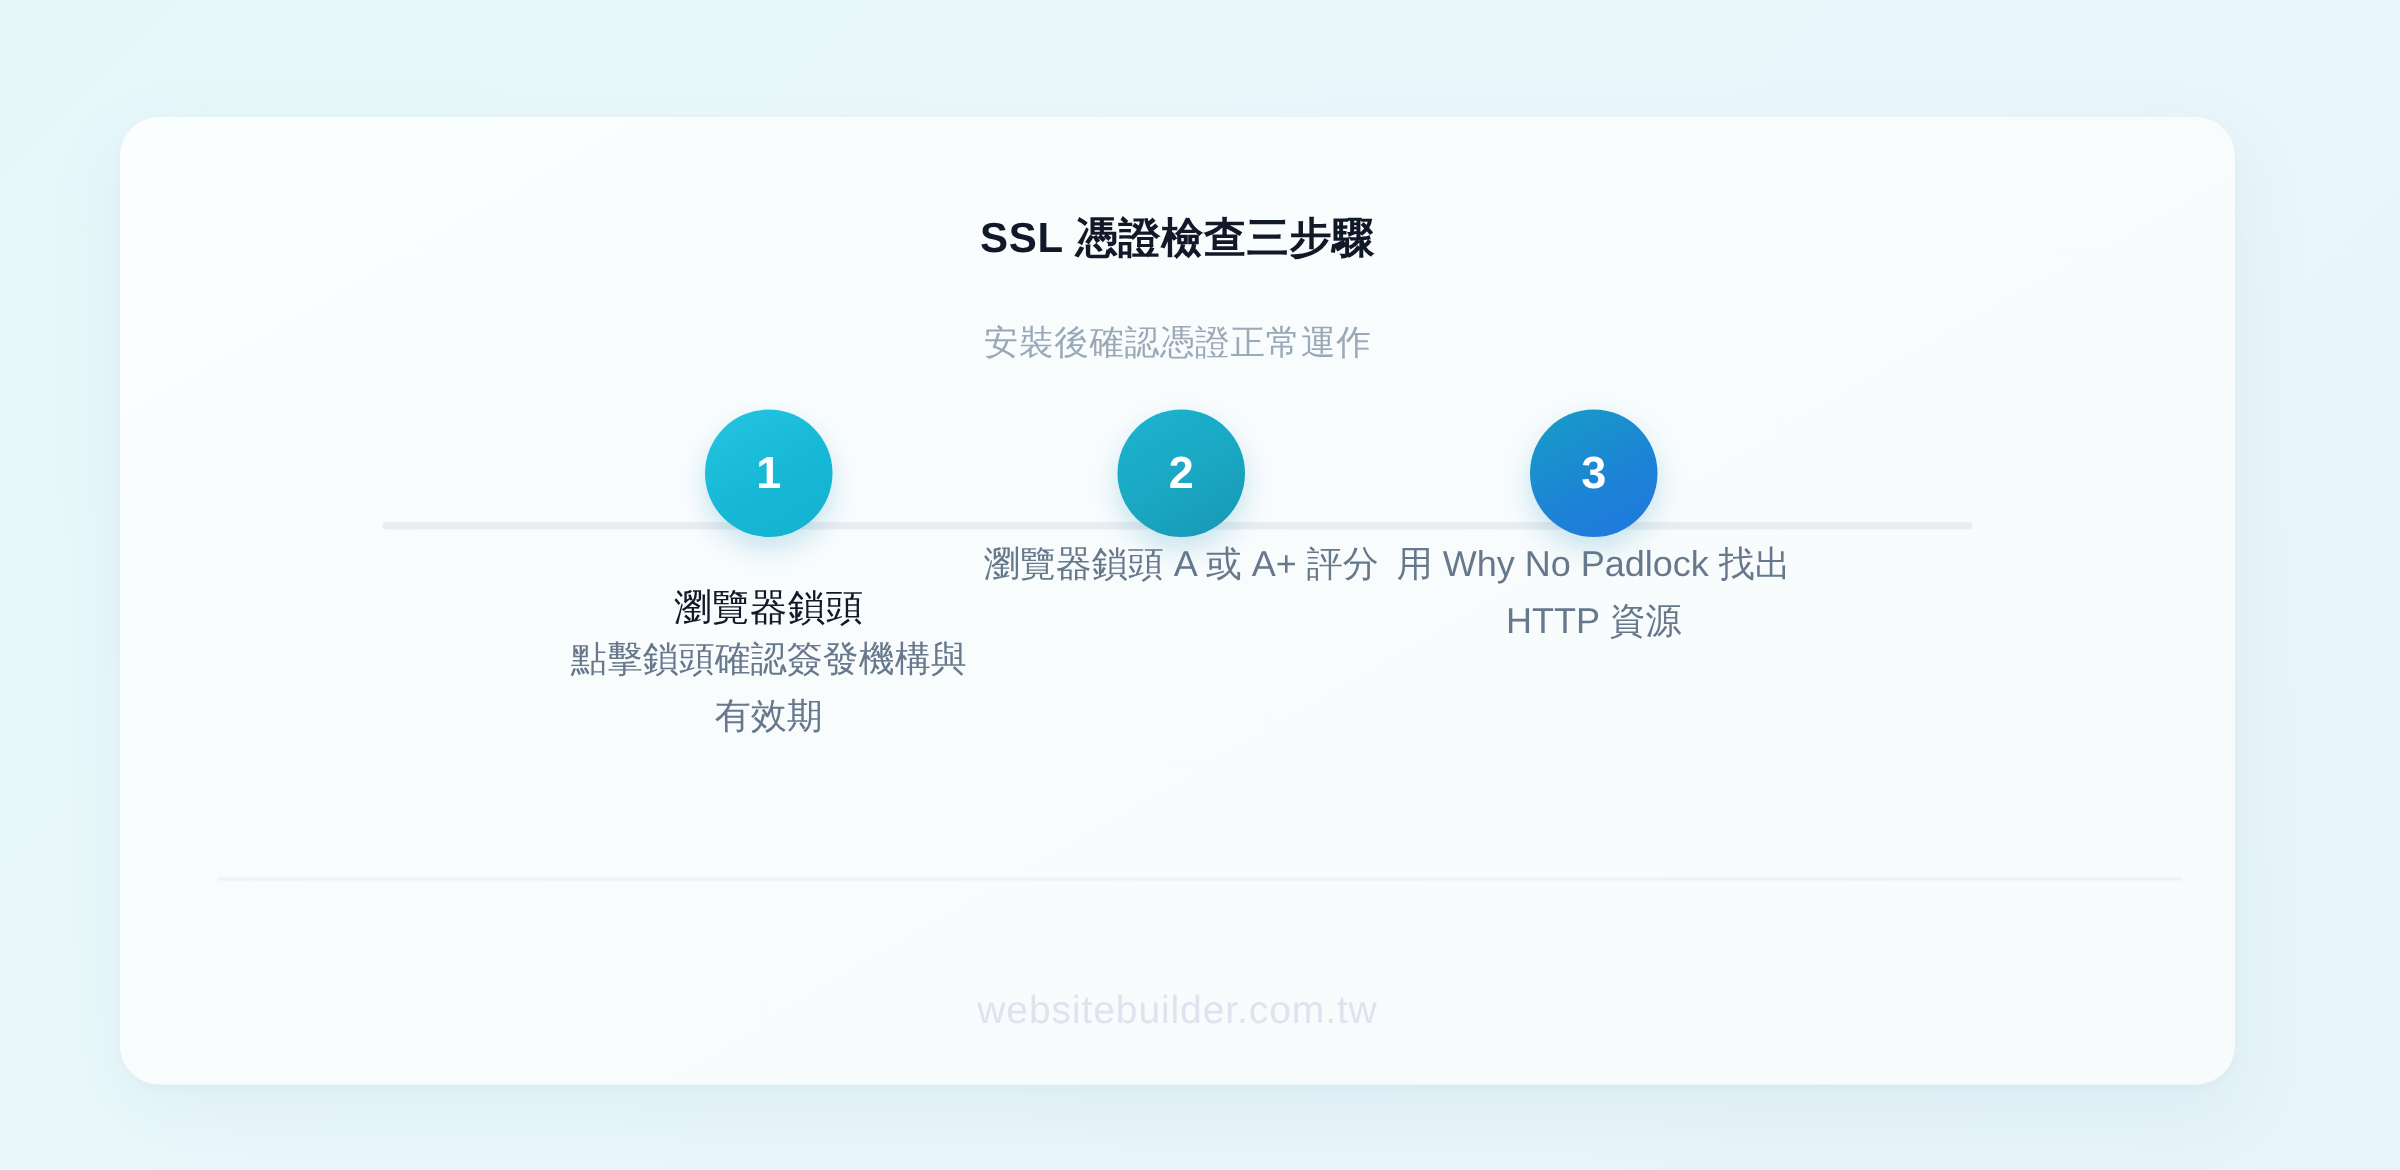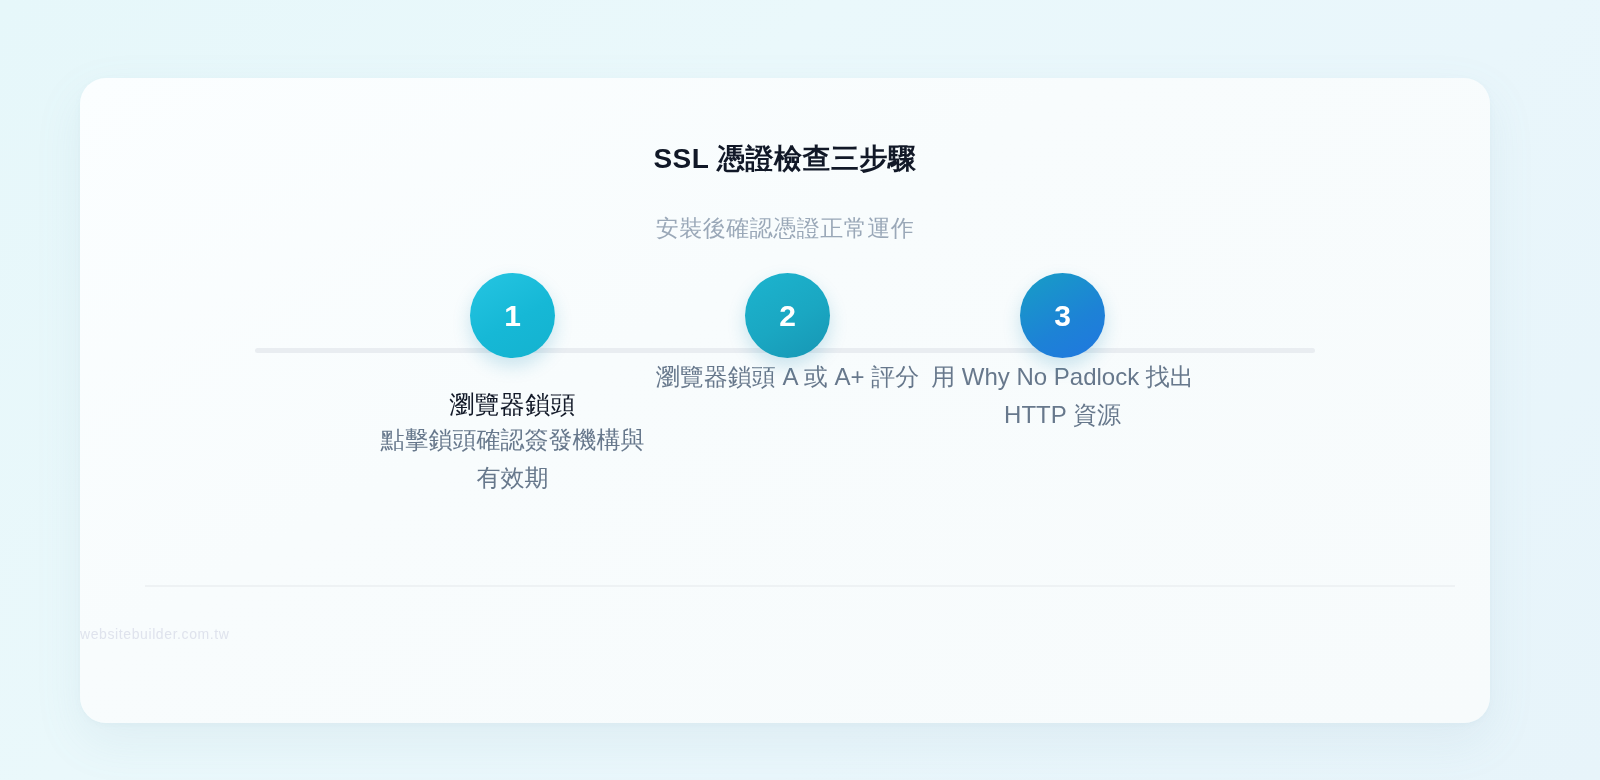--- a/index.html
+++ b/index.html
@@ -140,23 +140,23 @@
     width: 1310px;
     top: 507px;
     height: 2px;
     background: #eef2f4;
   }
 
   .footer {
     position: absolute;
     left: 0;
     right: 0;
-    top: 548px;
-    text-align: left;
-    font-size: 14px;
+    top: 580px;
+    text-align: center;
+    font-size: 26px;
     color: #dfe3ed;
     letter-spacing: 0.6px;
   }
 </style>
 </head>
 <body>
 
 <div class="stage">
   <div class="card">
     <div class="card-inner">

